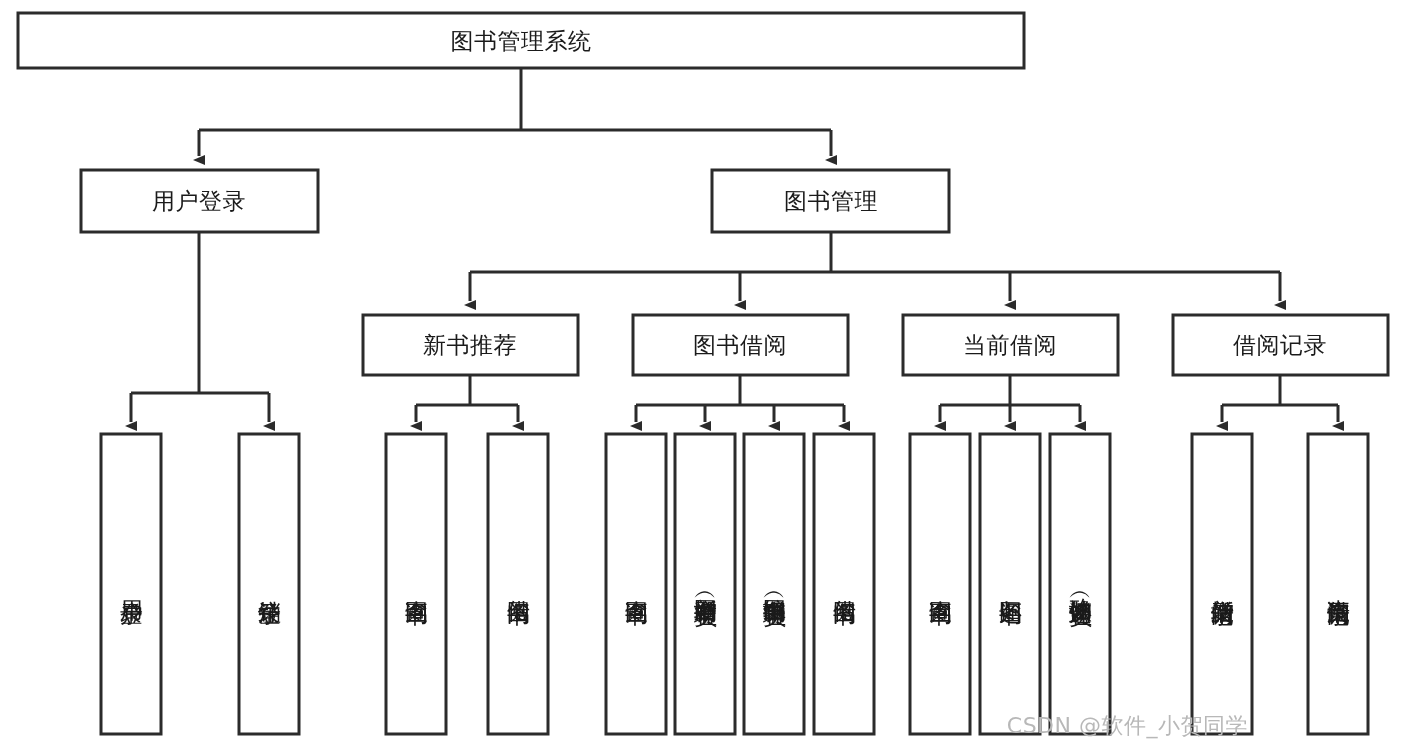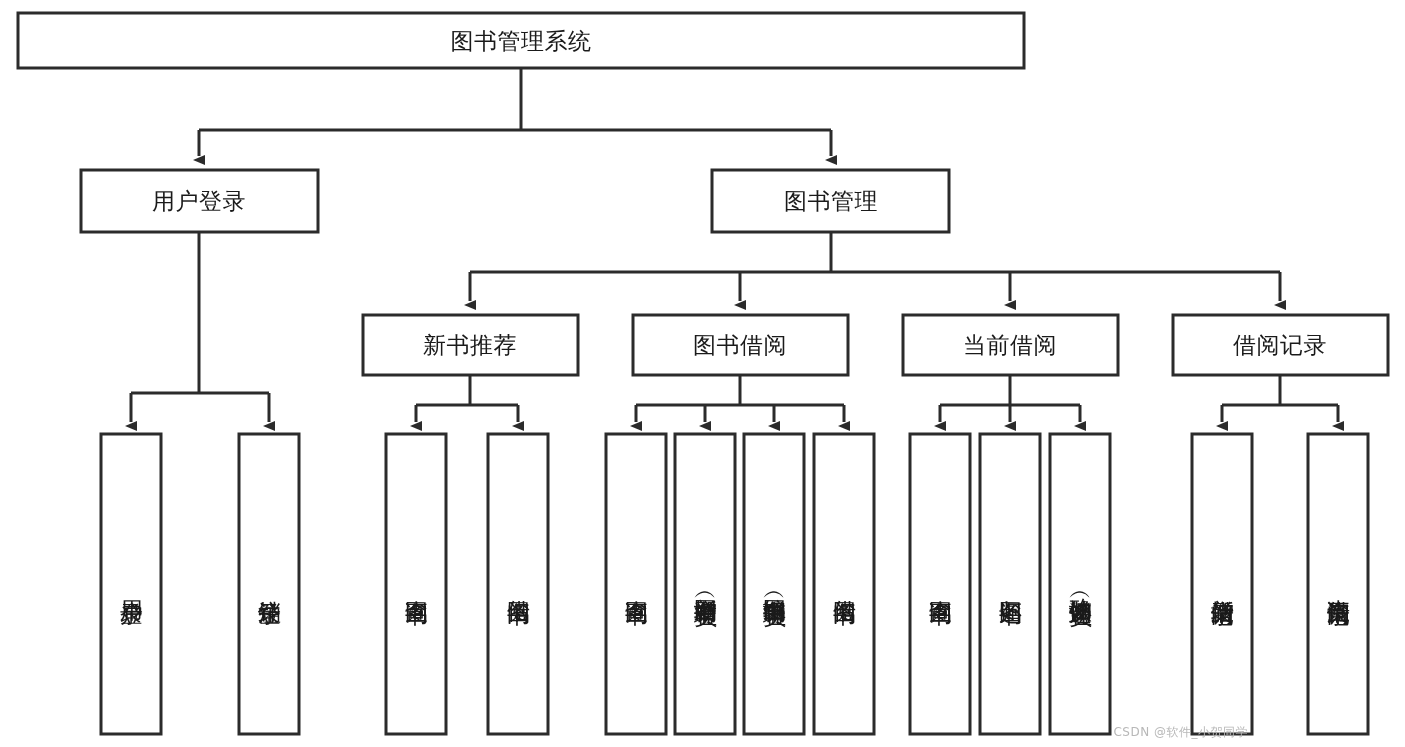--- a/index.html
+++ b/index.html
@@ -63,21 +63,21 @@
     line-height: 1.12;
     letter-spacing: 1px;
     white-space: nowrap;
     text-align: center;
   }
   .watermark {
     position: absolute;
     right: 8px;
     bottom: 6px;
     font-family: "DejaVu Sans", "Liberation Sans", sans-serif;
-    font-size: 12px;
+    font-size: 22px;
     color: #b8b8b8;
     letter-spacing: 0.5px;
     user-select: none;
   }
 </style>
 </head>
 <body>
 
 <div id="diagram-root">
 

